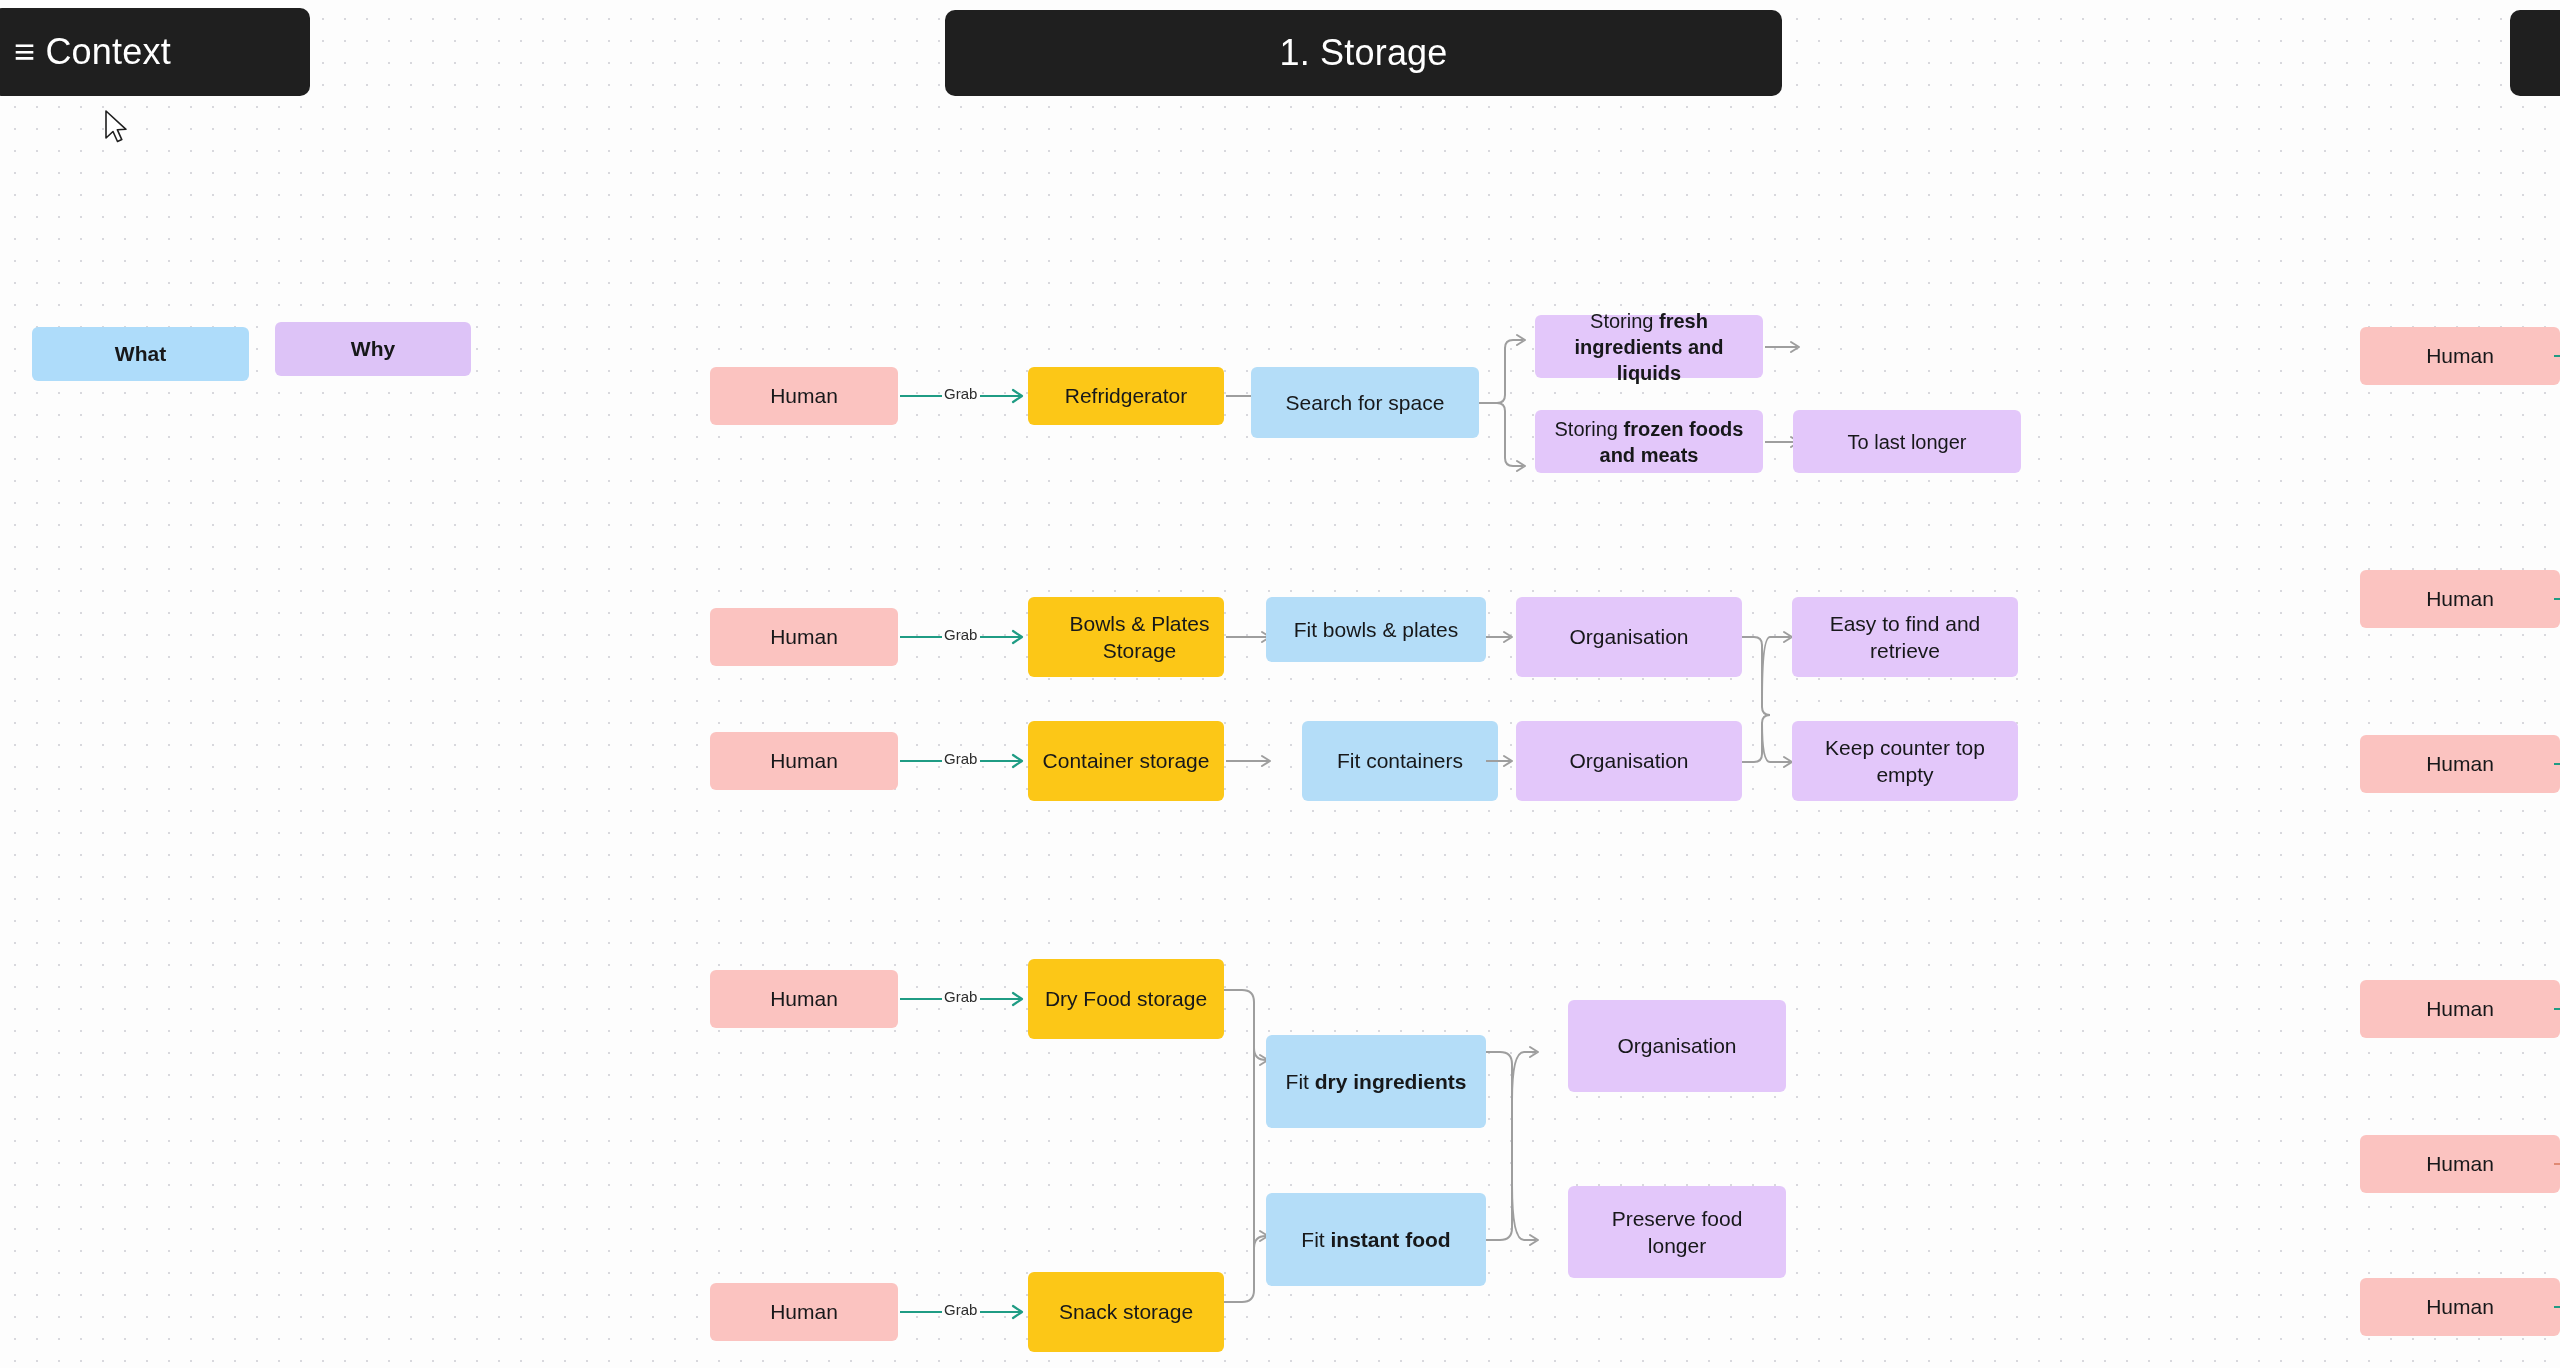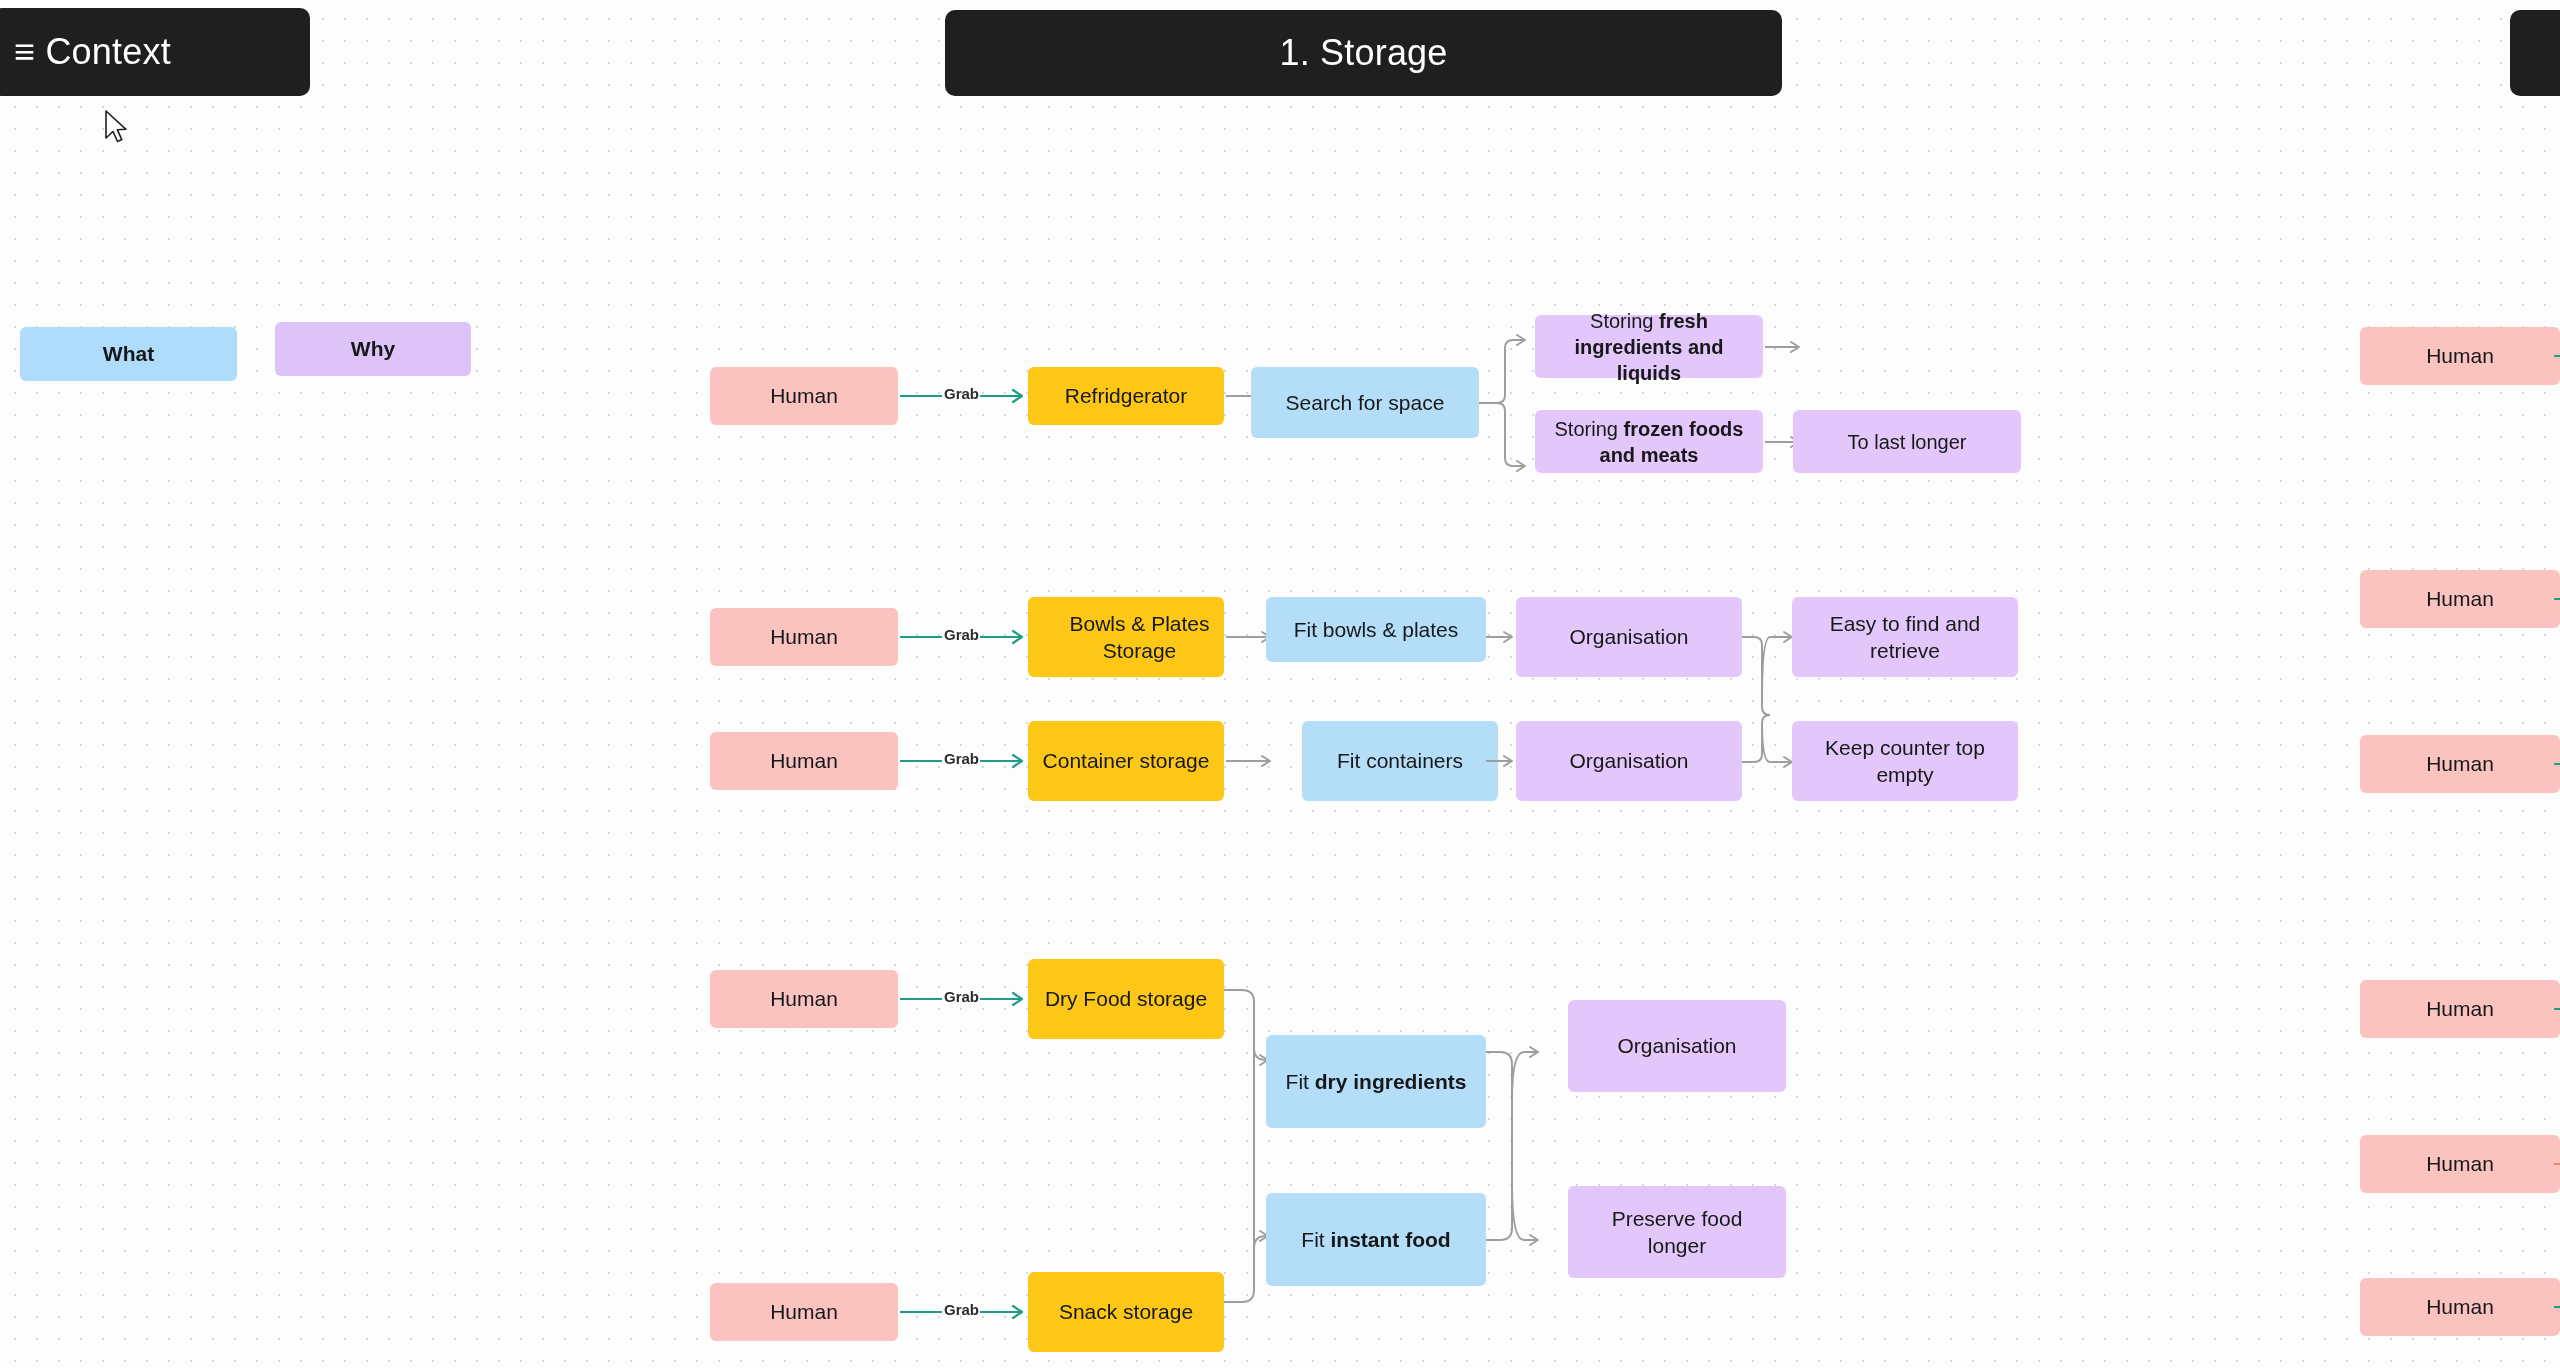--- a/index.html
+++ b/index.html
@@ -100,34 +100,34 @@
     position: absolute;
     box-sizing: border-box;
     border-radius: 6px;
     display: flex;
     align-items: center;
     justify-content: center;
     font-size: 21px;
     font-weight: 700;
     color: #17181a;
   }
-  .c-blue   { background: #aedcfa; }
+  .c-blue   { background: #aedcfa; margin-left: 12px; }
   .c-purple { background: #ddc3f7; }
 
   
   .conn {
     position: absolute;
     pointer-events: none;
   }
   .conn svg { display: block; overflow: visible; }
 
   .grab-label {
     position: absolute;
     font-size: 15px;
-    font-weight: 700;
+    font-weight: 400;
     color: #2c2c2c;
     white-space: nowrap;
   }
 </style>
 </head>
 <body>
 
 <div id="canvas">
 
   <div class="section-header" id="header-context">

